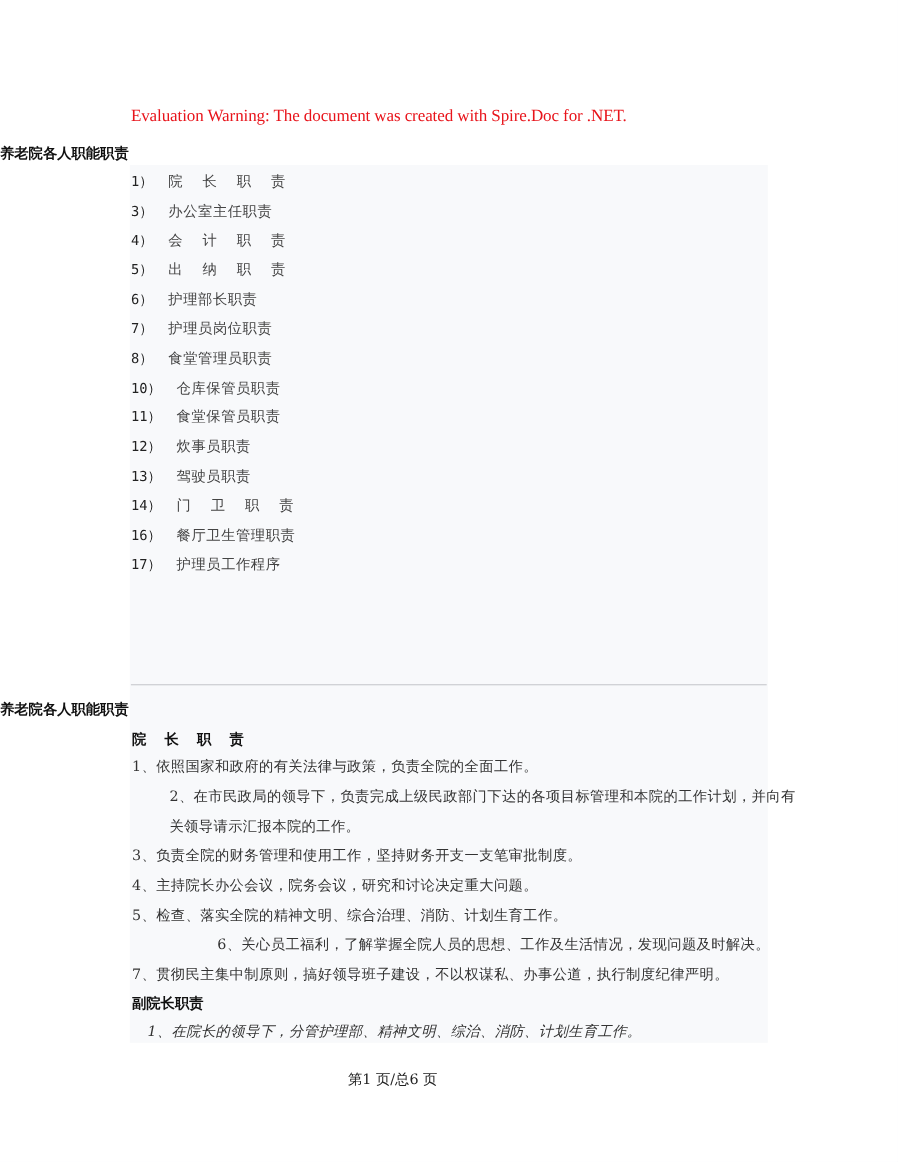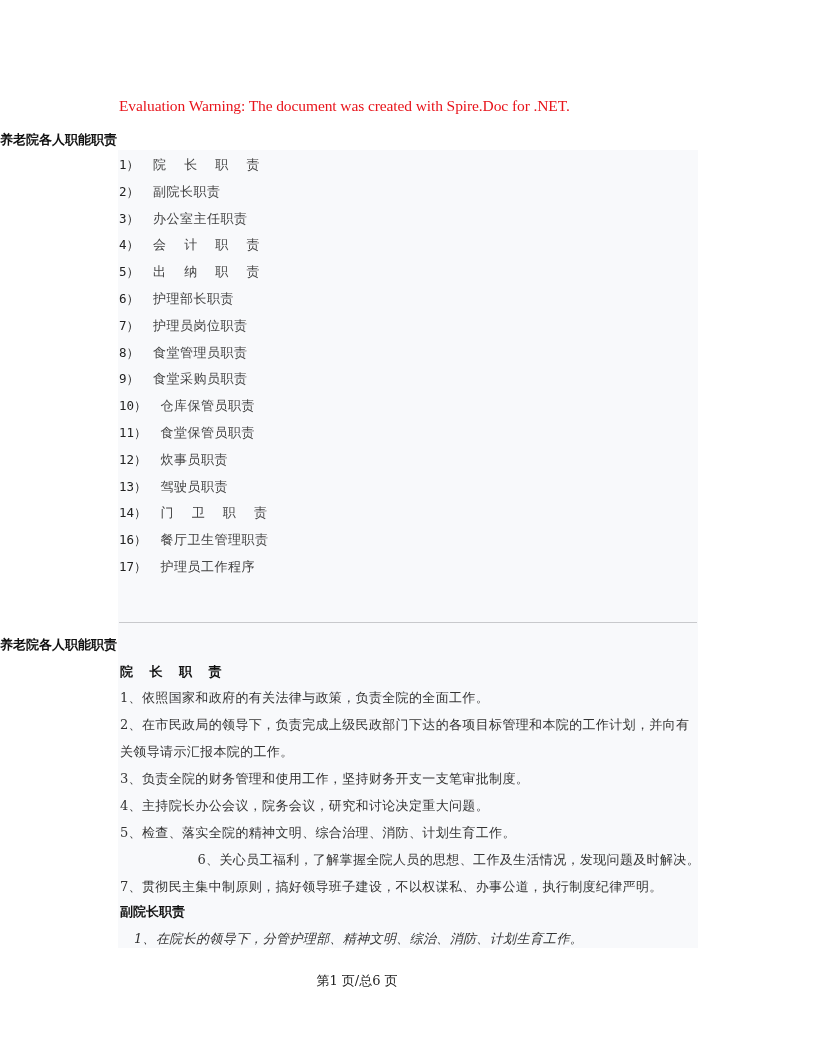--- a/index.html
+++ b/index.html
@@ -19,21 +19,21 @@
               font-size: 12.5px; color: #222; }
   .toc .lbl { margin-left: 14px; color: #444; letter-spacing: 0.5px; }
   .toc .lbl.spaced { letter-spacing: 7px; }
   .divider { position: absolute; left: 119px; top: 622px; width: 578px; height: 1px; background: #c8c9cc; }
   .title2 { top: 636px; }
   .section-head { position: absolute; left: 120px; font-size: 13px; font-weight: bold; color: #111; white-space: nowrap; }
   .head1 { top: 663px; letter-spacing: 6px; }
   .head2 { top: 903px; }
   .para { position: absolute; left: 120px; width: 580px; font-size: 13px; line-height: 27px; color: #333; letter-spacing: 0.35px; }
   .p1 { top: 684px; }
-  .p2 { top: 711px; }
+  .p2 { top: 711px; margin-left: 34px; }
   .p3 { top: 765px; }
   .p4 { top: 792px; }
   .p5 { top: 819px; }
   .p6 { top: 846px; text-align: right; }
   .p7 { top: 873px; }
   .p8 { top: 925px; left: 134px; font-style: italic; }
   .footer { position: absolute; left: 0; width: 714px; top: 972px; text-align: center; font-size: 13px; color: #222; }
 </style>
 </head>
 <body>
@@ -41,28 +41,26 @@
 <div class="page">
 
   <div class="warning">Evaluation Warning: The document was created with Spire.Doc for .NET.</div>
 
   <div class="doc-title title1">养老院各人职能职责</div>
 
   <div class="shade"></div>
 
   <ul class="toc">
     <li><span class="num">1）</span><span class="lbl spaced">院 长 职 责</span></li>
-    <li><span class="num">2）</span><span class="lbl">副院长职责</span></li>
     <li><span class="num">3）</span><span class="lbl">办公室主任职责</span></li>
     <li><span class="num">4）</span><span class="lbl spaced">会 计 职 责</span></li>
     <li><span class="num">5）</span><span class="lbl spaced">出 纳 职 责</span></li>
     <li><span class="num">6）</span><span class="lbl">护理部长职责</span></li>
     <li><span class="num">7）</span><span class="lbl">护理员岗位职责</span></li>
     <li><span class="num">8）</span><span class="lbl">食堂管理员职责</span></li>
-    <li><span class="num">9）</span><span class="lbl">食堂采购员职责</span></li>
     <li><span class="num">10）</span><span class="lbl">仓库保管员职责</span></li>
     <li><span class="num">11）</span><span class="lbl">食堂保管员职责</span></li>
     <li><span class="num">12）</span><span class="lbl">炊事员职责</span></li>
     <li><span class="num">13）</span><span class="lbl">驾驶员职责</span></li>
     <li><span class="num">14）</span><span class="lbl spaced">门 卫 职 责</span></li>
     <li><span class="num">16）</span><span class="lbl">餐厅卫生管理职责</span></li>
     <li><span class="num">17）</span><span class="lbl">护理员工作程序</span></li>
   </ul>
 
   <div class="divider"></div>

